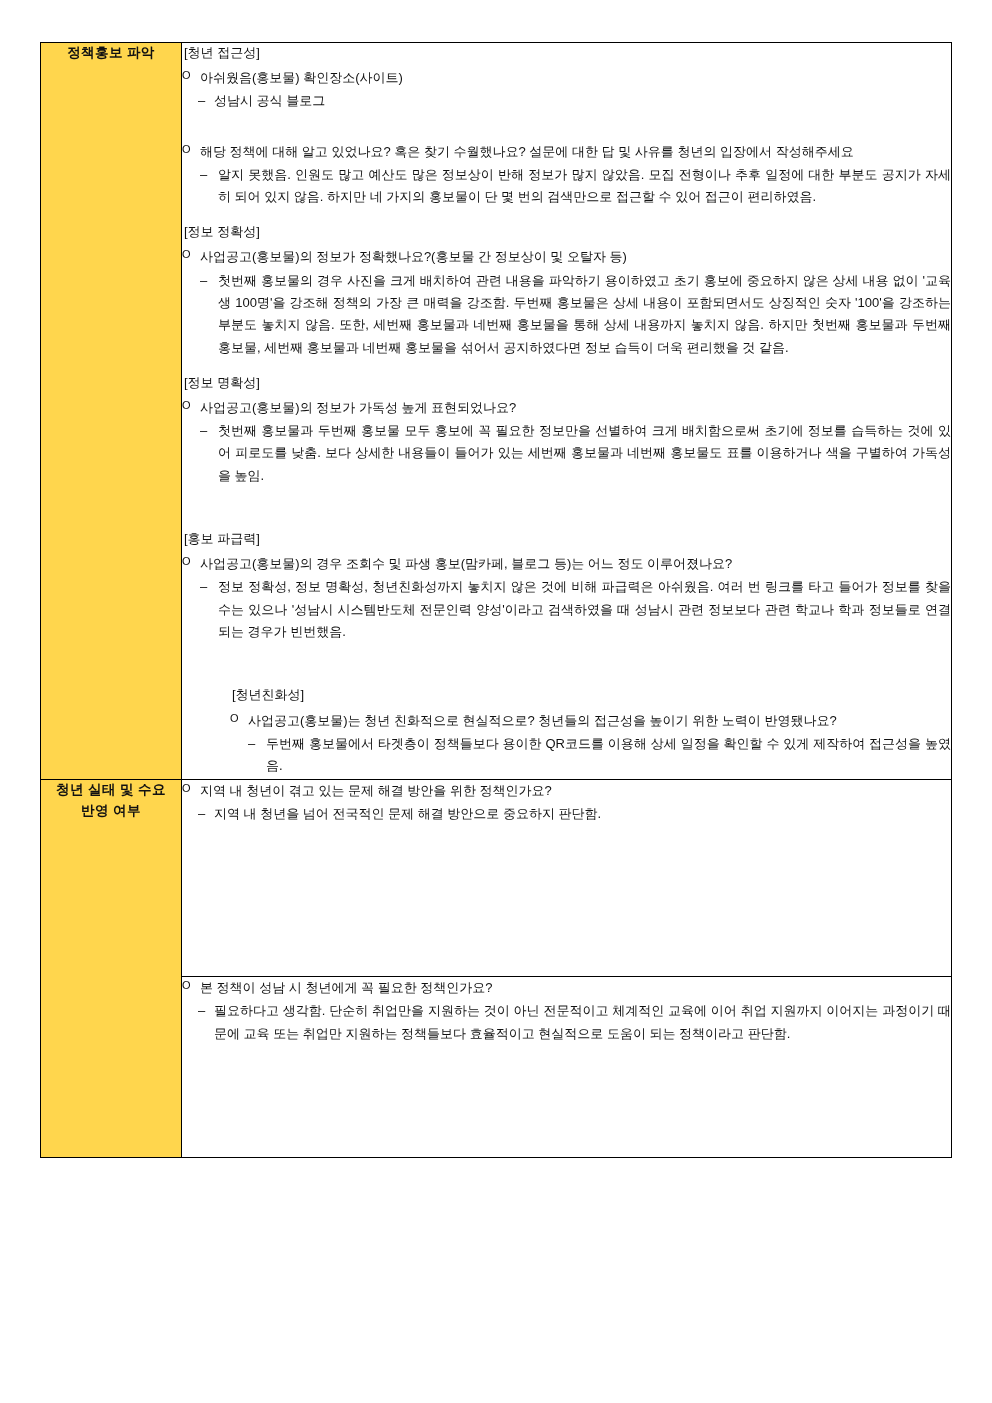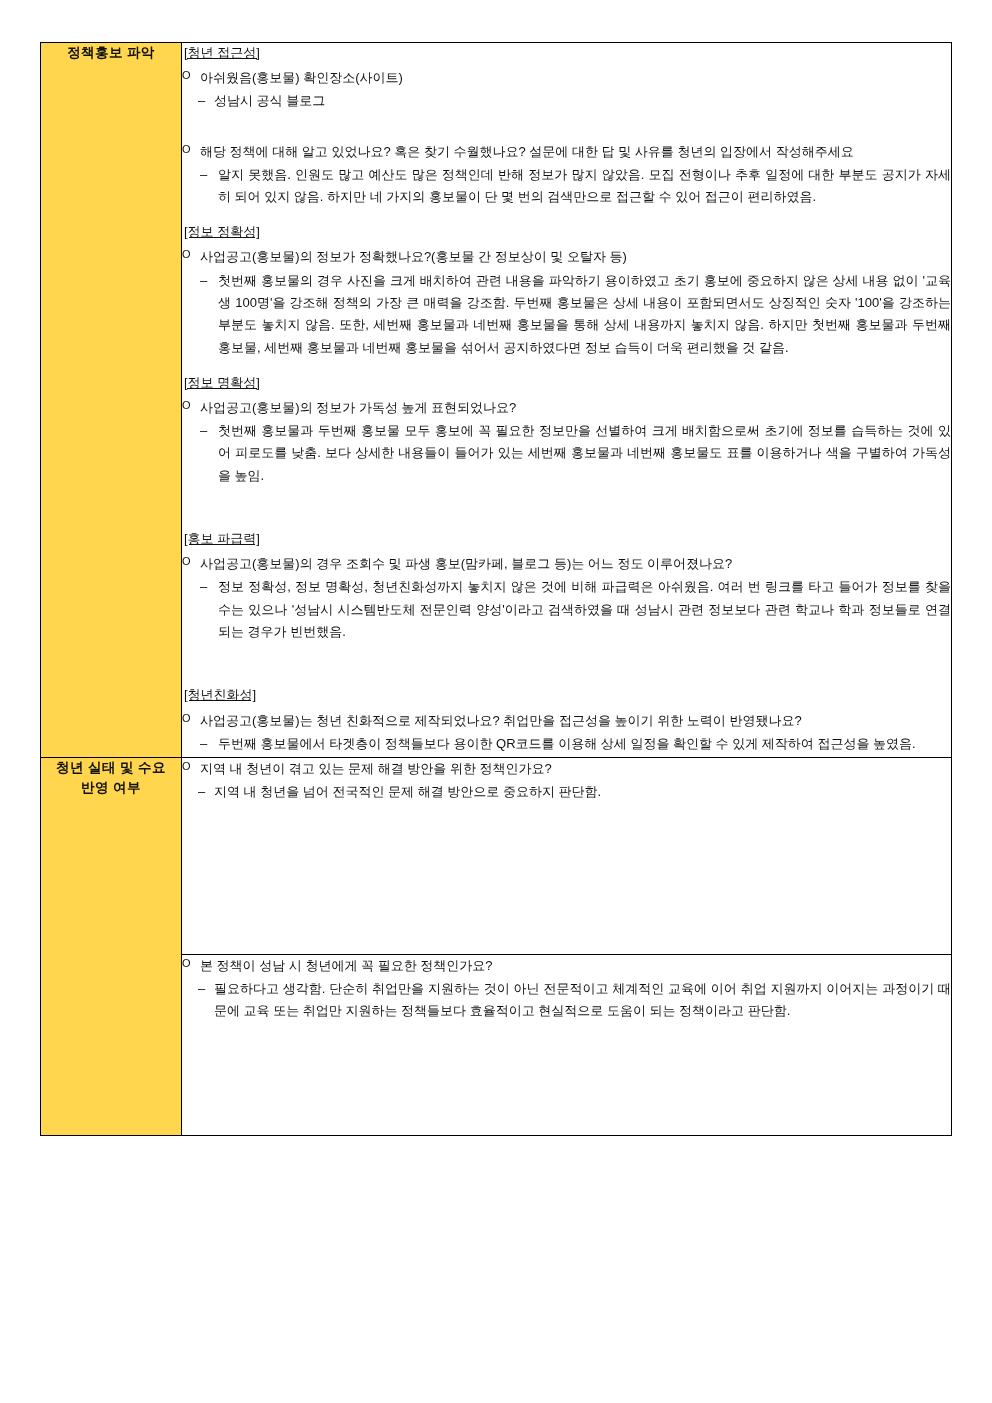--- a/index.html
+++ b/index.html
@@ -43,26 +43,26 @@
     padding: 4px 6px;
   }
   td.content-cell {
     padding: 8px 14px 10px 12px;
   }
   .block {
     margin-bottom: 14px;
   }
   .block:last-child {
     margin-bottom: 0;
+    margin-left: 48px;
   }
   .heading {
     font-size: 13px;
     line-height: 1.55;
     margin: 0 0 4px 2px;
-    text-decoration: underline;
   }
   .q {
     font-size: 13px;
     line-height: 1.62;
     margin: 0 0 2px 0;
     padding-left: 18px;
     position: relative;
     text-align: justify;
   }
   .q .bullet {
@@ -119,21 +119,21 @@
               <span class="dash">–</span>
               <span>성남시 공식 블로그</span>
             </div>
             <div class="spacer-lg"></div>
             <div class="q">
               <span class="bullet">O</span>
               <span>해당 정책에 대해 알고 있었나요? 혹은 찾기 수월했나요? 설문에 대한 답 및 사유를 청년의 입장에서 작성해주세요</span>
             </div>
             <div class="a">
               <span class="dash">–</span>
-              <span>알지 못했음. 인원도 많고 예산도 많은 정책인데 반해 정보가 많지 않았음. 모집 전형이나 추후 일정에 대한 부분도 공지가 자세히 되어 있지 않음. 하지만 네 가지의 홍보물이 단 몇 번의 검색만으로 접근할 수 있어 접근이 편리하였음.</span>
+              <span>알지 못했음. 인원도 많고 예산도 많은 정보상이 반해 정보가 많지 않았음. 모집 전형이나 추후 일정에 대한 부분도 공지가 자세히 되어 있지 않음. 하지만 네 가지의 홍보물이 단 몇 번의 검색만으로 접근할 수 있어 접근이 편리하였음.</span>
             </div>
           </div>
 
           <div class="block">
             <div class="heading">[정보 정확성]</div>
             <div class="q">
               <span class="bullet">O</span>
               <span>사업공고(홍보물)의 정보가 정확했나요?(홍보물 간 정보상이 및 오탈자 등)</span>
             </div>
             <div class="a">
@@ -165,21 +165,21 @@
               <span class="dash">–</span>
               <span>정보 정확성, 정보 명확성, 청년친화성까지 놓치지 않은 것에 비해 파급력은 아쉬웠음. 여러 번 링크를 타고 들어가 정보를 찾을 수는 있으나 '성남시 시스템반도체 전문인력 양성'이라고 검색하였을 때 성남시 관련 정보보다 관련 학교나 학과 정보들로 연결되는 경우가 빈번했음.</span>
             </div>
             <div class="spacer-lg"></div>
           </div>
 
           <div class="block">
             <div class="heading">[청년친화성]</div>
             <div class="q">
               <span class="bullet">O</span>
-              <span>사업공고(홍보물)는 청년 친화적으로 제작되었나요? 취업만을 접근성을 높이기 위한 노력이 반영됐나요?</span>
+              <span>사업공고(홍보물)는 청년 친화적으로 현실적으로? 청년들의 접근성을 높이기 위한 노력이 반영됐나요?</span>
             </div>
             <div class="a">
               <span class="dash">–</span>
               <span>두번째 홍보물에서 타겟층이 정책들보다 용이한 QR코드를 이용해 상세 일정을 확인할 수 있게 제작하여 접근성을 높였음.</span>
             </div>
           </div>
 
         </td>
       </tr>
 

